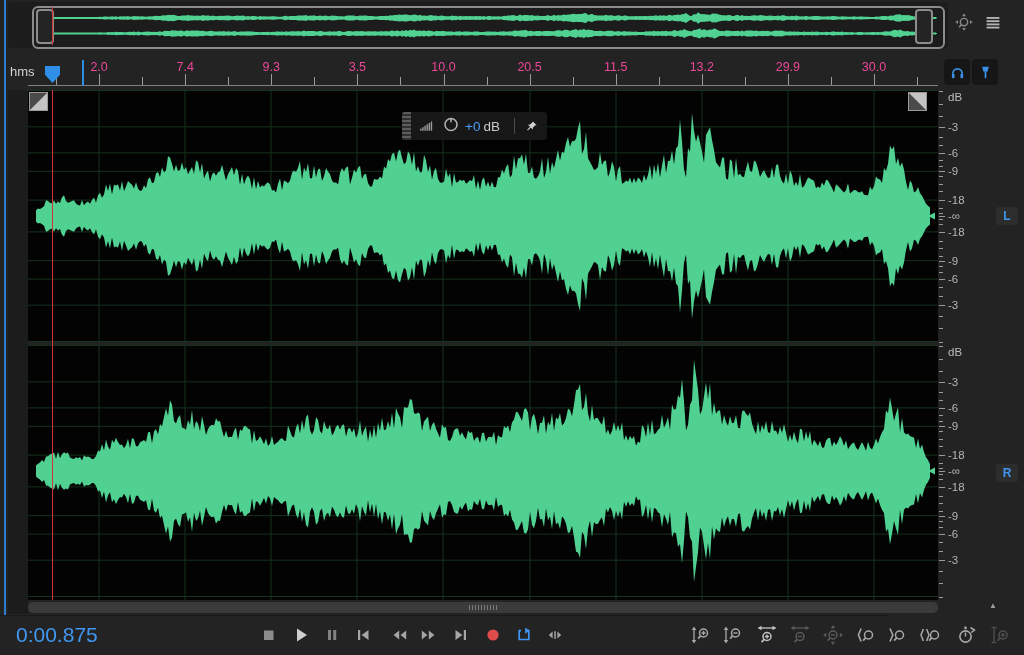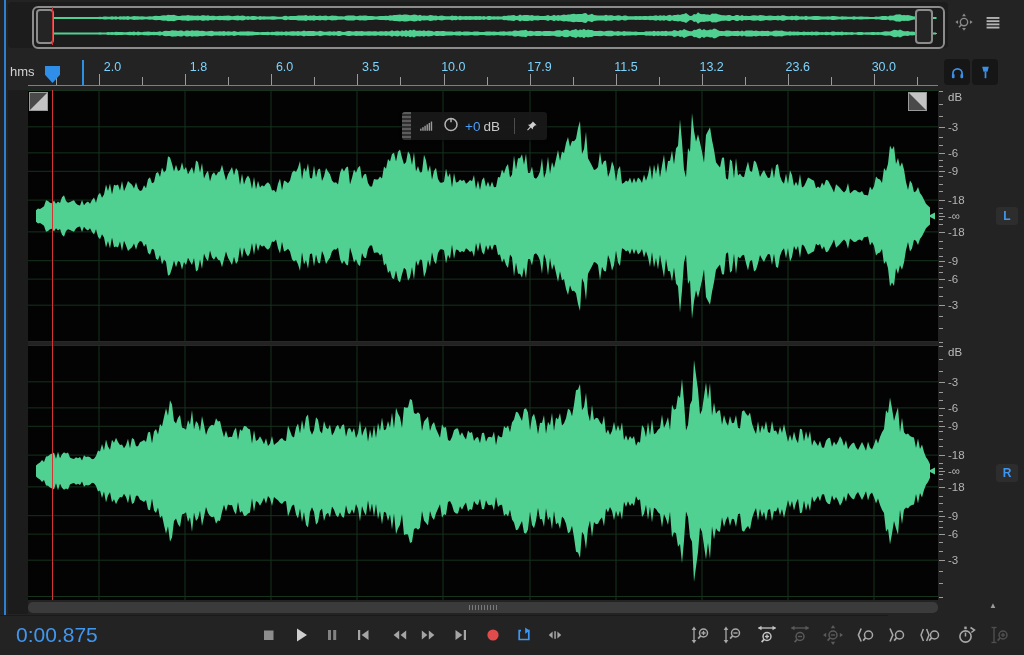--- a/index.html
+++ b/index.html
@@ -16,21 +16,21 @@
   .ov-handle.right{left:907px;}
   .ov-svg{left:26px;top:6px;}
   .ov-playhead{left:44px;top:5px;width:1px;height:38px;background:#d23535;}
   
   .ticon{width:24px;height:24px;display:flex;align-items:center;justify-content:center;cursor:pointer;}
   
   .ruler{left:8px;top:60px;width:930px;height:26px;}
   .hms{left:2px;top:4px;font-size:13px;color:#d2d2d2;}
   .ruler-baseline{left:20px;bottom:0;width:910px;height:1px;background:#7f7f7f;}
   .rtick{position:absolute;width:1px;background:#9a9a9a;}
-  .rlabel{position:absolute;top:0;width:44px;margin-left:-22px;text-align:right;font-size:12.5px;color:#7dd3fc;}
+  .rlabel{position:absolute;top:0;width:44px;margin-left:-22px;text-align:center;font-size:12.5px;color:#ec4899;}
   .ruler-marker-line{left:74px;top:0;width:2px;height:26px;background:#2e8fe0;}
   .playhead-marker{left:37px;top:6px;width:15px;height:17px;background:#2f8fe8;
      clip-path:polygon(0 0,100% 0,100% 52%,50% 100%,0 52%);}
   .tool-btn{width:26px;height:26px;background:#161616;border-radius:4px;display:flex;align-items:center;justify-content:center;color:#3a8fe8;cursor:pointer;}
   
   .editor{left:28px;top:90px;width:910px;height:510px;background:#030303;}
   .gutter{left:8px;top:90px;width:20px;height:524px;background:#1c1c1c;}
   .chan-divider{left:0;top:252px;width:910px;height:3px;background:#222;}
   .fade-handle{width:17px;height:17px;border:1px solid #9a9a9a;}
   .fade-handle.left{left:1px;top:2px;background:linear-gradient(135deg,#4a4a4a 49.5%,#c4c4c4 50.5%);}
@@ -102,35 +102,35 @@
         </svg>
       </div>
     </div>
 
   <div class="abs ruler">
     <span class="abs hms">hms</span>
     <div id="ruler-ticks">
         <div class="rtick" style="left: 91.1px; top: 14px; height: 12px;"></div>
         <div class="rlabel" style="left: 91.1px;">2.0</div>
         <div class="rtick" style="left: 177.2px; top: 14px; height: 12px;"></div>
-        <div class="rlabel" style="left: 177.2px;">1.8</div>
+        <div class="rlabel" style="left: 177.2px;">7.4</div>
         <div class="rtick" style="left: 263.3px; top: 14px; height: 12px;"></div>
-        <div class="rlabel" style="left: 263.3px;">6.0</div>
+        <div class="rlabel" style="left: 263.3px;">9.3</div>
         <div class="rtick" style="left: 349.4px; top: 14px; height: 12px;"></div>
         <div class="rlabel" style="left: 349.4px;">3.5</div>
         <div class="rtick" style="left: 435.5px; top: 14px; height: 12px;"></div>
         <div class="rlabel" style="left: 435.5px;">10.0</div>
         <div class="rtick" style="left: 521.6px; top: 14px; height: 12px;"></div>
-        <div class="rlabel" style="left: 521.6px;">17.9</div>
+        <div class="rlabel" style="left: 521.6px;">20.5</div>
         <div class="rtick" style="left: 607.7px; top: 14px; height: 12px;"></div>
         <div class="rlabel" style="left: 607.7px;">11.5</div>
         <div class="rtick" style="left: 693.8px; top: 14px; height: 12px;"></div>
         <div class="rlabel" style="left: 693.8px;">13.2</div>
         <div class="rtick" style="left: 779.9px; top: 14px; height: 12px;"></div>
-        <div class="rlabel" style="left: 779.9px;">23.6</div>
+        <div class="rlabel" style="left: 779.9px;">29.9</div>
         <div class="rtick" style="left: 866px; top: 14px; height: 12px;"></div>
         <div class="rlabel" style="left: 866px;">30.0</div>
         <div class="rtick" style="left: 48.05px; top: 17px; height: 9px;"></div>
         <div class="rtick" style="left: 134.15px; top: 17px; height: 9px;"></div>
         <div class="rtick" style="left: 220.25px; top: 17px; height: 9px;"></div>
         <div class="rtick" style="left: 306.35px; top: 17px; height: 9px;"></div>
         <div class="rtick" style="left: 392.45px; top: 17px; height: 9px;"></div>
         <div class="rtick" style="left: 478.55px; top: 17px; height: 9px;"></div>
         <div class="rtick" style="left: 564.65px; top: 17px; height: 9px;"></div>
         <div class="rtick" style="left: 650.75px; top: 17px; height: 9px;"></div>

